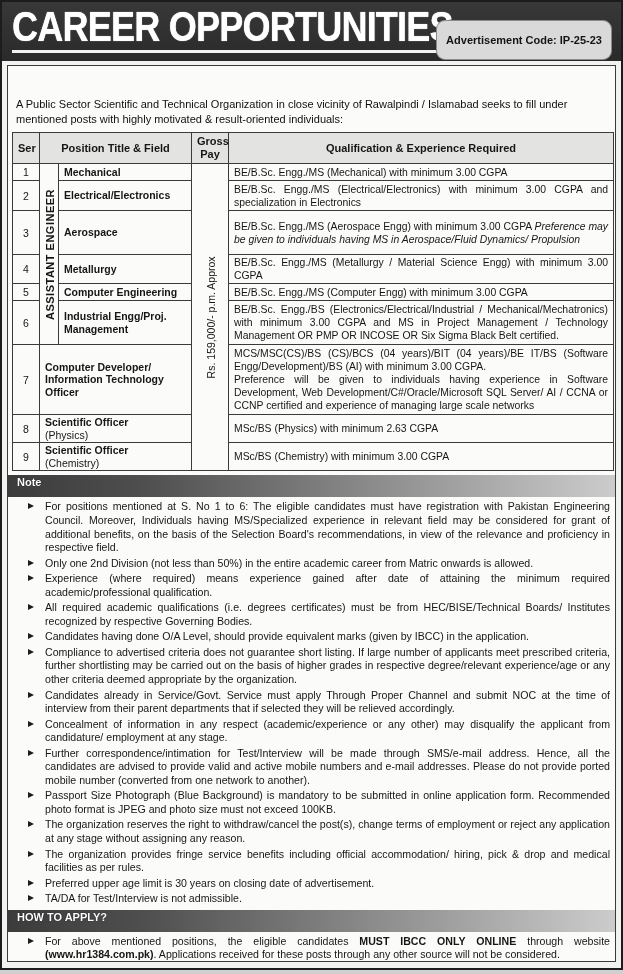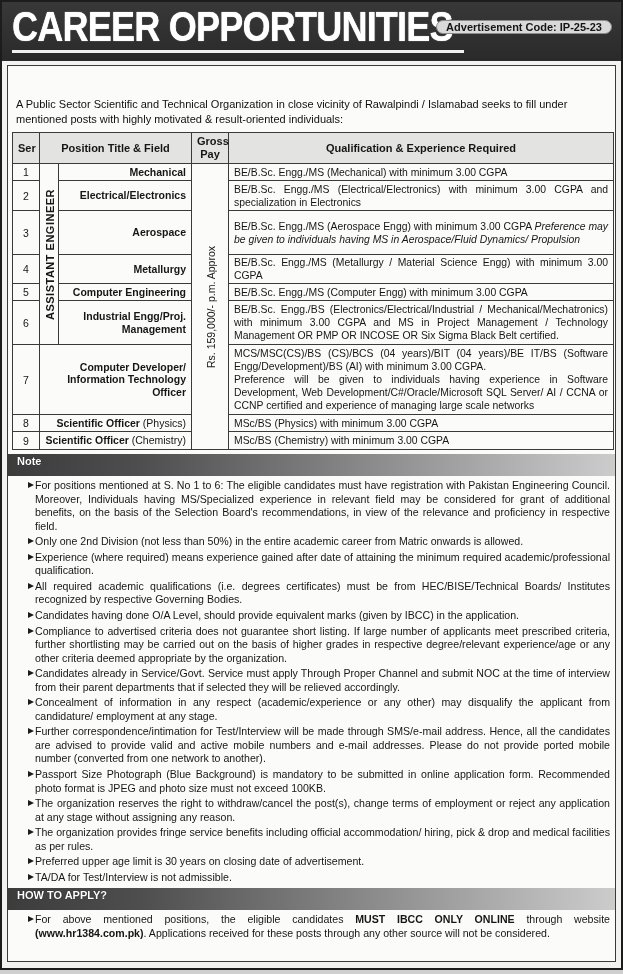--- a/index.html
+++ b/index.html
@@ -2,40 +2,40 @@
 <html><head>
 <meta charset="utf-8">
 <style>
   html,body{margin:0;padding:0;background:#cfcfcf;}
   body{width:623px;height:974px;position:relative;font-family:"Liberation Sans",sans-serif;color:#161616;}
   .ad{position:absolute;left:0;top:0;width:619px;height:966px;background:#f2f2f0;border:2px solid #1c1c1c;overflow:hidden;}
   
   .masthead{height:56px;background:linear-gradient(180deg,#383838,#2a2a2a);position:relative;padding:3px 0 0 10px;}
   .title{display:inline-block;color:#fff;font-size:43px;line-height:1.02;font-weight:800;letter-spacing:-1px;white-space:nowrap;transform:scaleX(.84);transform-origin:left center;text-shadow:0 0 1px #fff;}
   .title-underline{width:452px;height:3px;background:#f2f2f2;margin-top:1px;}
-  .pill{position:absolute;right:9px;top:18px;background:#d9d9d9;border:1px solid #8a8a8a;border-radius:9px;padding:0 9px;font-size:11px;font-weight:700;color:#141414;white-space:nowrap;}
+  .pill{position:absolute;right:9px;top:18px;background:#d9d9d9;border:1px solid #8a8a8a;border-radius:9px;padding:13px 9px;font-size:11px;font-weight:700;color:#141414;white-space:nowrap;}
   
   .content{margin:4px 5px 0 5px;border:1px solid #3a3a3a;background:#fbfbf9;height:895px;overflow:hidden;}
   .intro{font-size:11px;line-height:1.32;padding:7px 8px 5px 8px;color:#101010;margin-top:24px;}
   
   table.positions{border-collapse:collapse;margin:1px 4px 0 4px;width:601px;table-layout:fixed;font-size:10.5px;}
   table.positions td,table.positions th{border:1px solid #3a3a3a;padding:1px 5px;vertical-align:middle;}
   table.positions thead th{background:#e3e3e1;font-size:11px;font-weight:700;text-align:center;height:28px;line-height:1.15;}
   td.ser{text-align:center;font-weight:400;}
   td.group{writing-mode:vertical-rl;transform:rotate(180deg);text-align:center;font-weight:700;font-size:11px;padding:1px;letter-spacing:.5px;white-space:nowrap;}
   td.pay{writing-mode:vertical-rl;transform:rotate(180deg);text-align:center;font-size:10.5px;padding:1px;white-space:nowrap;}
-  td.field{font-weight:700;line-height:1.2;text-align:right;}
-  td.field .normal{font-weight:400;}
+  td.field{font-weight:700;line-height:1.2;}
+  td.field .normal{font-weight:400;margin-left:16px;}
   td.qual{text-align:justify;line-height:1.25;font-size:10.4px;padding:1px 6px;}
   td.qual .italic{font-style:italic;}
   
   .bar{height:22px;background:linear-gradient(90deg,#3c3c3c 0%,#4e4e4e 22%,#8b8b8b 60%,#cccccc 100%);color:#fff;font-weight:700;font-size:11px;line-height:15px;padding:0 9px;margin-top:4px;text-shadow:0 0 1px #000;}
   
   ul.bullets{list-style:none;margin:3px 5px 0 5px;padding:0;}
-  ul.bullets li{display:flex;align-items:flex-start;gap:1px;font-size:10.6px;line-height:1.28;text-align:justify;margin:2px 0;padding-left:15px;}
+  ul.bullets li{display:flex;align-items:flex-start;gap:11px;font-size:10.6px;line-height:1.28;text-align:justify;margin:2px 0;padding-left:15px;}
   .tri{flex:0 0 auto;width:0;height:0;border-left:6px solid #1d1d1d;border-top:3.5px solid transparent;border-bottom:3.5px solid transparent;margin-top:3px;}
   .apply li .txt{display:block;}
   .bold{font-weight:700;}
 </style>
 </head>
 <body>
 
 <div class="ad">
 
   <div class="masthead">
@@ -106,21 +106,21 @@
           <td class="qual">
             <div>MCS/MSC(CS)/BS (CS)/BCS (04 years)/BIT (04 years)/BE IT/BS (Software Engg/Development)/BS (AI) with minimum 3.00 CGPA.</div>
             <div>Preference will be given to individuals having experience in Software Development, Web Development/C#/Oracle/Microsoft SQL Server/ AI / CCNA or CCNP certified and experience of managing large scale networks</div>
           </td>
         </tr>
         <tr style="height:17px">
           <td class="ser">8</td>
           <td class="field" colspan="2">
             <span>Scientific Officer</span><span class="normal"> (Physics)</span>
           </td>
-          <td class="qual">MSc/BS (Physics) with minimum 3.00 CGPA</td>
+          <td class="qual">MSc/BS (Physics) with minimum 2.63 CGPA</td>
         </tr>
         <tr style="height:18px">
           <td class="ser">9</td>
           <td class="field" colspan="2">
             <span>Scientific Officer</span><span class="normal"> (Chemistry)</span>
           </td>
           <td class="qual">MSc/BS (Chemistry) with minimum 3.00 CGPA</td>
         </tr>
       </tbody>
     </table>

